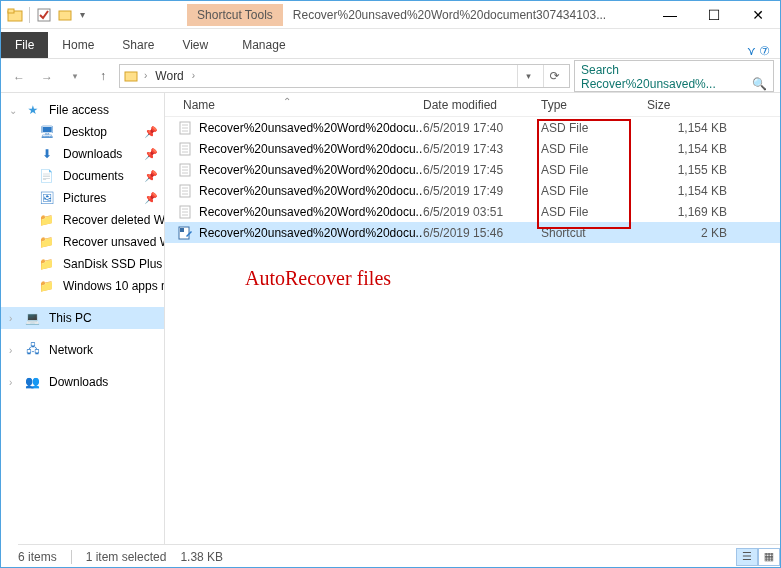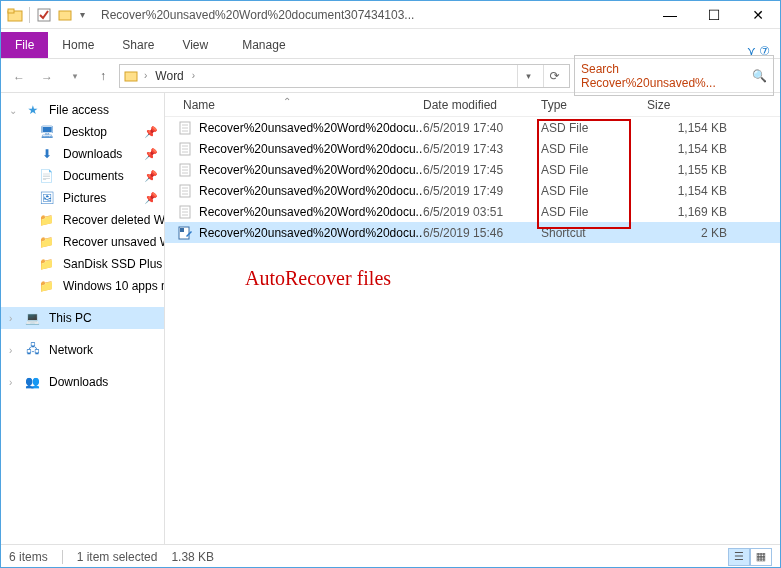--- a/index.html
+++ b/index.html
@@ -5,31 +5,31 @@
 * { box-sizing: border-box; margin: 0; padding: 0; }
 body { font-family: "Segoe UI", Tahoma, sans-serif; font-size: 12px; color: #000; background: #fff; width: 781px; height: 568px; border: 1px solid #4fa3e0; overflow: hidden; }
 .titlebar { height: 28px; display: flex; align-items: center; background: #fff; border-bottom: 1px solid #e5e5e5; }
 .qat { display: flex; align-items: center; padding: 0 6px; gap: 6px; }
 .ribbon-title { background: #f3c7a6; padding: 4px 10px; font-size: 12px; color: #555; margin-left: 96px; }
 .window-title { flex: 1; padding: 0 10px; color: #555; white-space: nowrap; overflow: hidden; text-overflow: ellipsis; }
 .win-controls { display: flex; }
 .win-controls div { width: 44px; height: 28px; display: flex; align-items: center; justify-content: center; font-size: 14px; }
 .ribbon { height: 30px; display: flex; align-items: flex-end; border-bottom: 1px solid #e1e1e1; padding: 0; }
 .ribbon .tab { padding: 6px 14px; font-size: 12px; color: #444; }
-.ribbon .tab.file { background: #a21caf; color: #fff; }
+.ribbon .tab.file { background: #404040; color: #fff; }
 .ribbon .tab.manage { margin-left: 6px; }
 .ribbon-help { margin-left: auto; padding: 0 10px; color: #1979ca; font-size: 12px; }
 .nav { height: 34px; display: flex; align-items: center; border-bottom: 1px solid #e1e1e1; padding: 2px 6px; gap: 4px; }
 .nav-btn { width: 24px; height: 24px; display: flex; align-items: center; justify-content: center; color: #888; }
 .nav-btn.enabled { color: #555; }
 .addr { flex: 1; height: 24px; border: 1px solid #c8c8c8; display: flex; align-items: center; padding: 0 4px; gap: 4px; overflow: hidden; }
 .crumb { padding: 2px 4px; white-space: nowrap; color: #333; }
 .crumb-sep { color: #888; font-size: 10px; }
 .addr-btn { width: 22px; height: 22px; display: flex; align-items: center; justify-content: center; color: #666; border-left: 1px solid #ddd; }
-.search { width: 200px; height: 41px; border: 1px solid #c8c8c8; display: flex; align-items: center; padding: 0 6px; color: #c2410c; }
+.search { width: 200px; height: 32px; border: 1px solid #c8c8c8; display: flex; align-items: flex-end; padding: 0 6px; color: #0f766e; }
 .body { display: flex; height: 451px; }
 .sidebar { width: 164px; border-right: 1px solid #e1e1e1; padding-top: 6px; overflow: hidden; }
 .side-item { display: flex; align-items: center; padding: 3px 10px 3px 24px; gap: 8px; white-space: nowrap; position: relative; }
 .side-item.top { font-weight: 400; }
 .side-item.indent { padding-left: 38px; }
 .side-item.selected { background: #cce8ff; }
 .side-item .pin { position: absolute; right: 6px; color: #888; font-size: 11px; }
 .side-item .exp { position: absolute; left: 8px; color: #aaa; font-size: 10px; }
 .icon { width: 16px; height: 16px; display: inline-flex; align-items: center; justify-content: center; flex-shrink: 0; }
 .main { flex: 1; display: flex; flex-direction: column; }
@@ -41,21 +41,21 @@
 .col-size { width: 86px; text-align: left; }
 .rows { position: relative; }
 .row { display: flex; height: 21px; align-items: center; padding-left: 8px; }
 .row.sel { background: #cce8ff; }
 .row .cell-name { width: 250px; display: flex; align-items: center; gap: 6px; padding-left: 4px; white-space: nowrap; overflow: hidden; }
 .row .cell-date { width: 118px; color: #555; }
 .row .cell-type { width: 106px; color: #555; }
 .row .cell-size { width: 86px; text-align: right; color: #555; padding-right: 6px; }
 .type-highlight { position: absolute; border: 2px solid #c00; pointer-events: none; }
 .annotation { position: absolute; color: #c00; font-family: "Comic Sans MS", cursive; font-size: 20px; font-weight: normal; }
-.statusbar { height: 24px; border-top: 1px solid #e1e1e1; display: flex; align-items: center; padding: 0 8px; gap: 14px; color: #555; font-size: 12px; }
+.statusbar { height: 24px; border-top: 1px solid #e1e1e1; display: flex; align-items: center; padding: 0 0; gap: 14px; color: #555; font-size: 12px; margin-left: 17px; }
 .statusbar .divider { border-left: 1px solid #ccc; height: 14px; }
 .view-toggle { margin-left: auto; display: flex; gap: 0; }
 .view-toggle div { width: 22px; height: 18px; border: 1px solid #a0c4e8; display:flex; align-items:center; justify-content:center; font-size:11px; }
 .view-toggle div.active { background: #cce8ff; }
 </style>
 </head>
 <body>
 
 <div class="titlebar">
   <div class="qat">
@@ -72,20 +72,21 @@
           <path d="M3 7 L6 10 L11 3" stroke="#c0392b" stroke-width="2" fill="none"></path>
         </svg>
       </span>
     <span class="icon">
         <svg width="16" height="14">
           <rect x="1" y="3" width="12" height="9" fill="#ffe08a" stroke="#d6a32b"></rect>
         </svg>
       </span>
     <span style="font-size:10px;color:#666">▾</span>
   </div>
+  <div class="ribbon-title">Shortcut Tools</div>
   <div class="window-title">Recover%20unsaved%20Word%20document307434103...</div>
   <div class="win-controls">
     <div>—</div>
     <div>☐</div>
     <div>✕</div>
   </div>
 </div>
 
 <div class="ribbon">
   <div class="tab file">File</div>

